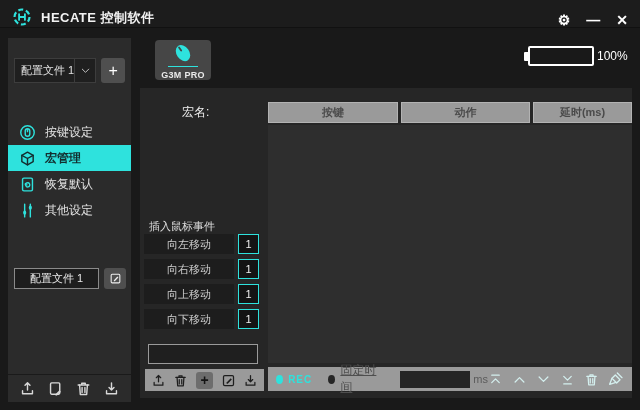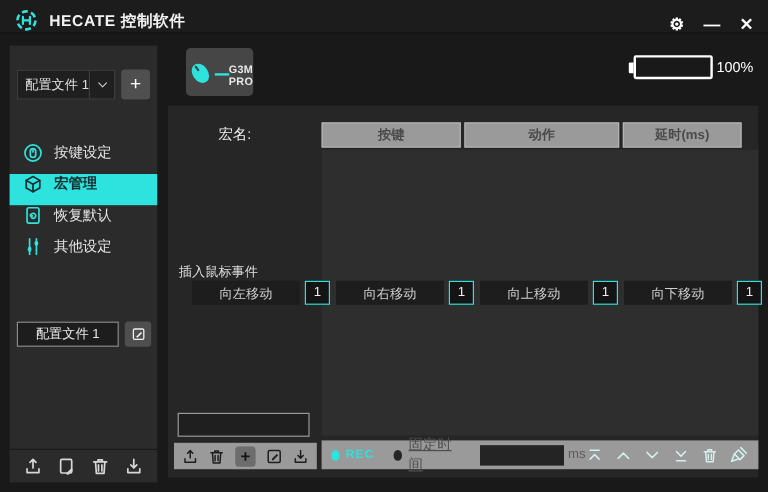--- a/index.html
+++ b/index.html
@@ -24,61 +24,61 @@
   .sidebar{ position:absolute; left:8px; top:38px; width:123px; height:364px; background:var(--side); }
   .profile-row{ display:flex; margin:20px 6px 0 6px; gap:5px; height:25px; }
   .profile-select{ flex:1; display:flex; align-items:center; background:#1f1f1f; border:1px solid #3d3d3d; }
   .profile-select .val{ flex:1; font-size:11px; color:#e0e0e0; padding-left:6px; white-space:nowrap; }
   .profile-select .chev{ width:21px; align-self:stretch; border-left:1px solid #3d3d3d;
      display:flex; align-items:center; justify-content:center; color:#cfcfcf; }
   .add-btn{ width:24px; background:#4f4f4f; border-radius:3px; color:#fff; font-size:16px;
      display:flex; align-items:center; justify-content:center; }
 
   .menu{ margin-top:36px; }
-  .menu-item{ height:26px; display:flex; padding-left:11px; gap:9px;
+  .menu-item{ height:26px; display:flex; align-items:center; padding-left:11px; gap:9px;
      font-size:12px; color:#e3e3e3; }
   .menu-item .mi{ color:var(--accent); }
   .menu-item.selected{ background:var(--accent); color:#132e2f; font-weight:bold; }
   .menu-item.selected .mi{ color:#132e2f; }
 
   .profile-name-row{ position:absolute; left:6px; top:230px; width:112px; display:flex; gap:5px; }
   .profile-name-box{ flex:1; height:21px; background:#1d1d1d; border:1px solid #8a8a8a;
      display:flex; align-items:center; justify-content:center; font-size:11px; color:#e8e8e8; }
   .edit-btn{ width:22px; height:21px; background:#4f4f4f; border-radius:3px; color:#f0f0f0;
      display:flex; align-items:center; justify-content:center; }
 
   .side-toolbar{ position:absolute; left:0; bottom:0; width:100%; height:28px;
      border-top:1px solid #1a1a1a; display:flex; align-items:center; justify-content:space-around;
      color:#d8d8d8; padding:0 6px; }
 
   
   .device-tab{ position:absolute; left:155px; top:40px; width:56px; height:40px;
-     background:#464646; border-radius:4px; display:flex; flex-direction:row; align-items:center; padding-top:3px; }
+     background:#464646; border-radius:4px; display:flex; flex-direction:column; align-items:center; padding-top:3px; }
   .device-underline{ width:30px; height:2px; background:var(--accent); margin-top:1px; }
   .device-name{ font-size:9px; font-weight:bold; color:#e9e9e9; margin-top:3px; letter-spacing:.3px; }
 
   .battery-wrap{ position:absolute; left:524px; top:46px; display:flex; align-items:center; }
   .battery-nub{ width:4px; height:9px; background:#fff; border-radius:1px 0 0 1px; }
   .battery-body{ width:66px; height:20px; border:2px solid #fff; border-radius:2px; padding:2px; background:#191919; }
   .battery-fill{ width:100%; height:100%; background:#fff; }
   .battery-text{ font-size:12px; color:#fff; margin-left:3px; }
 
   
   .main-panel{ position:absolute; left:140px; top:88px; width:492px; height:310px; background:var(--panel); }
   .macro-name-label{ position:absolute; left:42px; top:16px; font-size:12px; color:#f0f0f0; }
 
   .table-headers{ position:absolute; left:128px; top:14px; width:364px; display:flex; gap:3px; }
   .th{ height:21px; background:var(--grey); border:1px solid #b3b3b3; color:#4a4a4a;
      font-size:11px; font-weight:bold; display:flex; align-items:center; justify-content:center; }
-  .th-keys{ width:116px; } .th-action{ width:129px; } .th-delay{ width:99px; }
+  .th-keys{ width:130px; } .th-action{ width:129px; } .th-delay{ width:99px; }
 
   .table-body{ position:absolute; left:128px; top:37px; width:364px; height:238px; background:#2e2e2e; }
 
   .insert-label{ position:absolute; left:9px; top:131px; font-size:11px; color:#dedede;text-align:right; }
-  .insert-rows{ position:absolute; left:20px; top:146px; display:flex; flex-direction:row; gap:5px; }
+  .insert-rows{ position:absolute; left:4px; top:146px; display:flex; flex-direction:column; gap:5px; }
   .insert-row{ display:flex; gap:4px; height:20px; }
   .insert-btn{ width:90px; background:#1d1d1d; border:none; color:#cfcfcf; font-size:11px;
      display:flex; align-items:center; justify-content:center; font-family:inherit; }
   .insert-input{ width:21px; background:#141414; border:1px solid var(--accent); color:#efefef;
      font-size:11px; text-align:center; font-family:inherit; }
 
   .macro-name-input{ position:absolute; left:8px; top:256px; width:110px; height:20px;
      background:#1f1f1f; border:1px solid #9a9a9a; color:#efefef; font-size:11px; padding:0 4px; font-family:inherit; }
 
   .left-toolbar{ position:absolute; left:5px; top:281px; width:119px; height:22px; background:var(--grey);

